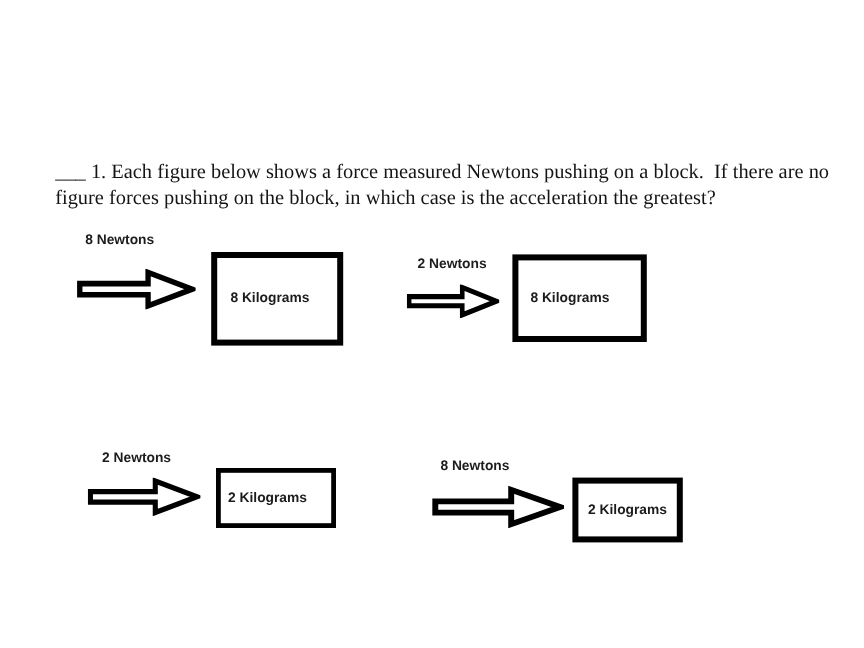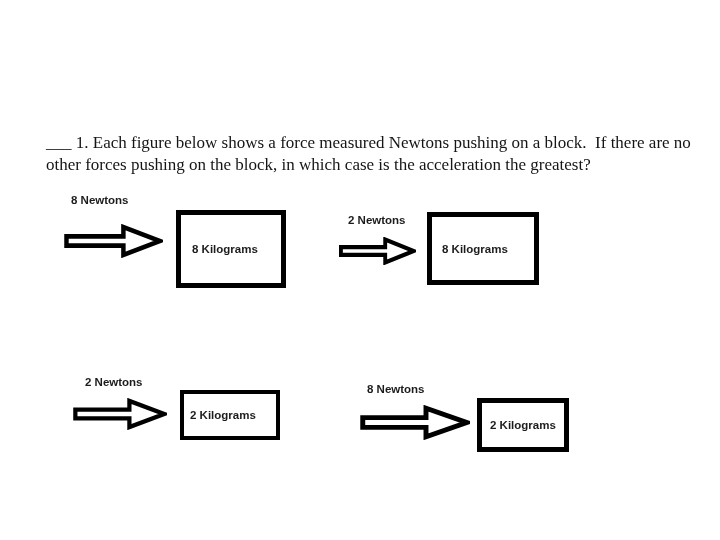--- a/index.html
+++ b/index.html
@@ -85,21 +85,21 @@
   .f4-arrow { left: 360px; top: 405px; width: 110px; height: 35px; }
   .f4-box   { left: 477px; top: 398px; width: 92px;  height: 54px; padding-left: 8px; }
 </style>
 </head>
 <body>
 
 <div id="page">
 
   <div class="question">
     <div class="q-line">___ 1. Each figure below shows a force measured Newtons pushing on a block.  If there are no</div>
-    <div class="q-line">other forces pushing on the block, in which case is the acceleration the greatest?</div>
+    <div class="q-line">figure forces pushing on the block, in which case is the acceleration the greatest?</div>
   </div>
 
   <div class="force-label f1-label">8 Newtons</div>
   <div class="arrow f1-arrow">
     <svg viewBox="0 0 100 33" preserveAspectRatio="none" aria-hidden="true">
       <polygon points="2.5,12 60,12 60,3 97,16.5 60,30 60,21 2.5,21" fill="#ffffff" stroke="#000000" stroke-width="4.5" stroke-linejoin="miter"></polygon>
     </svg>
   </div>
   <div class="block f1-box">
     <span class="mass-label">8 Kilograms</span>

